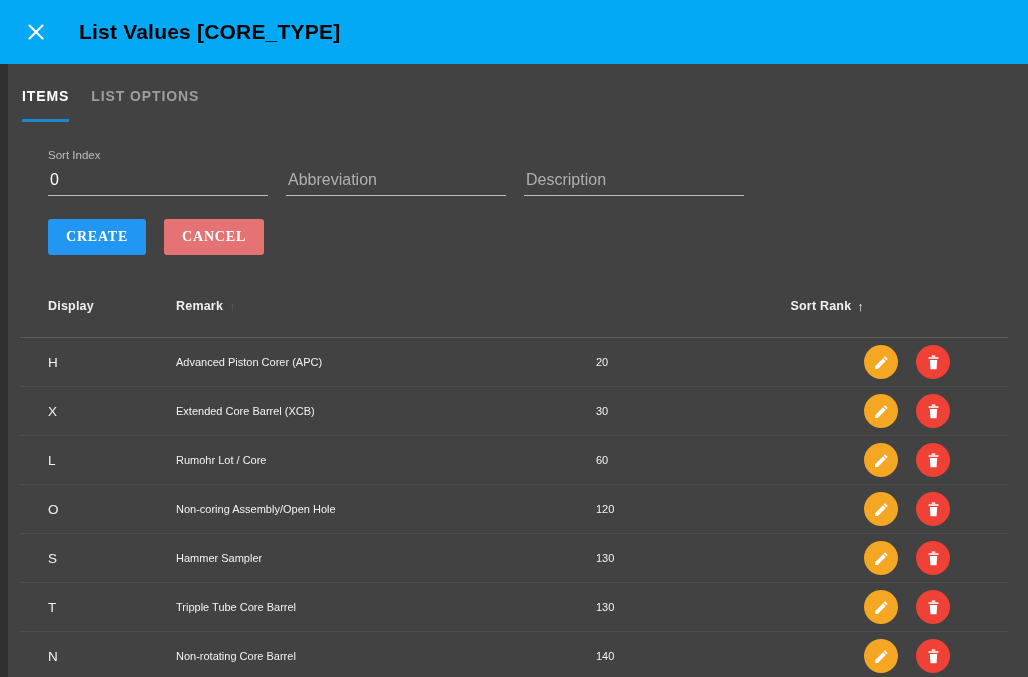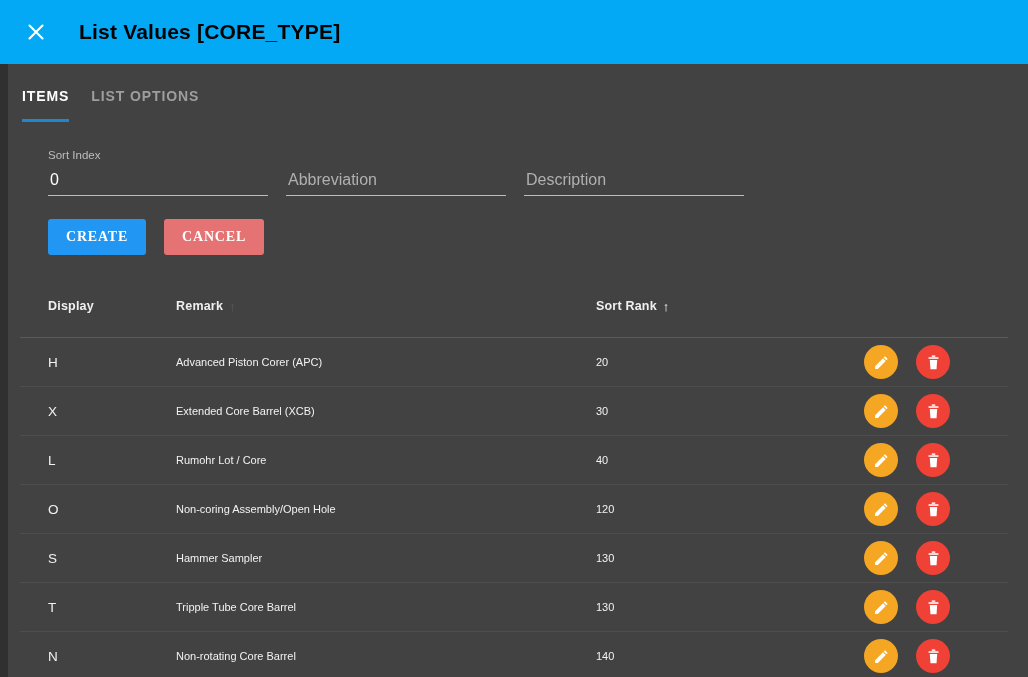--- a/index.html
+++ b/index.html
@@ -179,21 +179,21 @@
     font-size: 12.5px;
     font-weight: bold;
     color: #f0f0f0;
     letter-spacing: 0.2px;
     display: flex;
     align-items: center;
     cursor: pointer;
   }
   .col-display { width: 156px; padding-left: 28px; box-sizing: border-box; }
   .col-remark  { width: 420px; }
-  .col-rank    { width: 268px; }
+  .col-rank    { width: 268px; justify-content: flex-end; }
   .col-actions { width: 144px; display: flex; justify-content: flex-start; align-items: center; }
   .sort-arrow {
     margin-left: 6px;
     font-size: 13px;
     line-height: 1;
   }
   .sort-arrow.active { color: #ffffff; }
   .sort-arrow.inactive { color: #5c5c5c; }
 
   .row {
@@ -322,21 +322,21 @@
                   <rect x="9.5" y="2" width="5" height="2" fill="#ffffff"></rect>
                   <rect x="5" y="4.6" width="14" height="2.2" fill="#ffffff"></rect>
                   <path d="M6.8 8.4 L17.2 8.4 L16.3 21.6 L7.7 21.6 Z" fill="#ffffff"></path>
                 </svg>
               </button>
             </div>
           </div>
           <div class="row">
             <div class="cell col-display">L</div>
             <div class="cell col-remark">Rumohr Lot / Core</div>
-            <div class="cell col-rank">40</div>
+            <div class="cell col-rank">60</div>
             <div class="col-actions">
               <button class="icon-btn icon-edit">
                 <svg width="17" height="17" viewBox="0 0 24 24">
                   <path d="M3 17.2 L3 21 L6.8 21 L18 9.8 L14.2 6 Z" fill="#ffffff"></path>
                   <path d="M20.7 7.1 L16.9 3.3 L15.1 5.1 L18.9 8.9 Z" fill="#ffffff"></path>
                 </svg>
               </button>
               <button class="icon-btn icon-delete">
                 <svg width="17" height="17" viewBox="0 0 24 24">
                   <rect x="9.5" y="2" width="5" height="2" fill="#ffffff"></rect>

